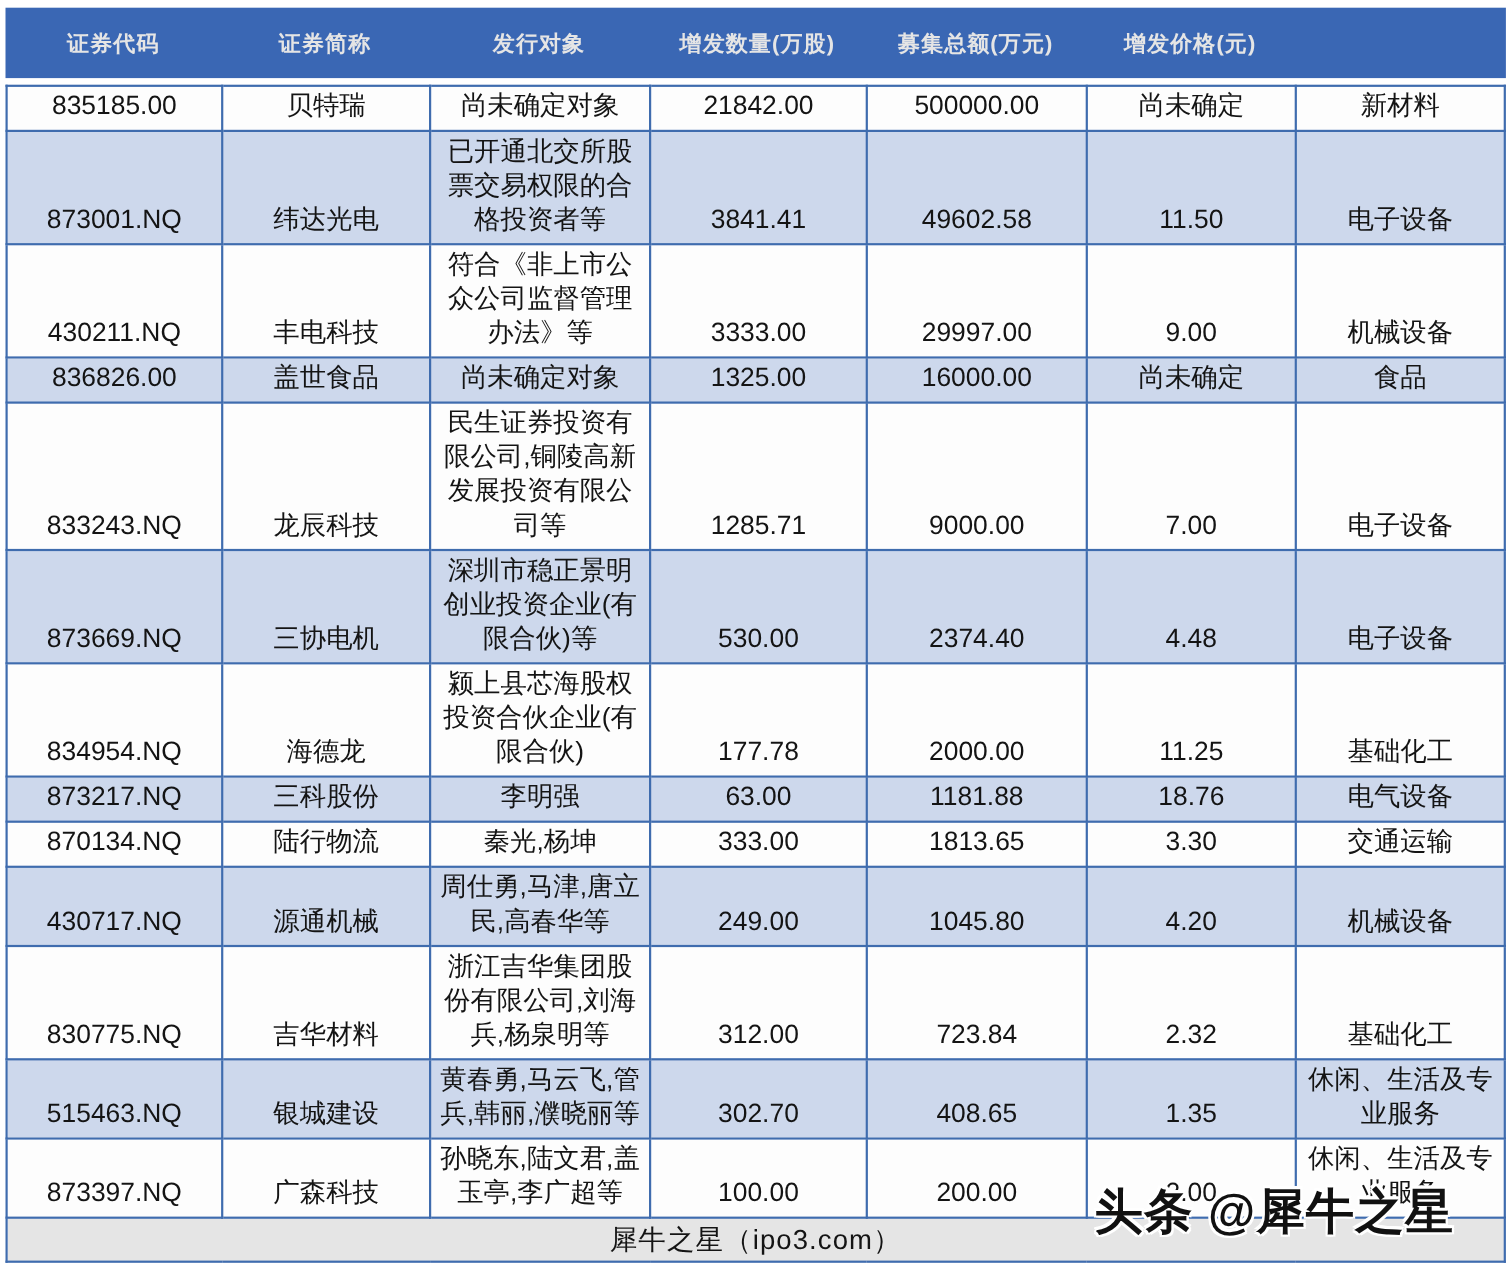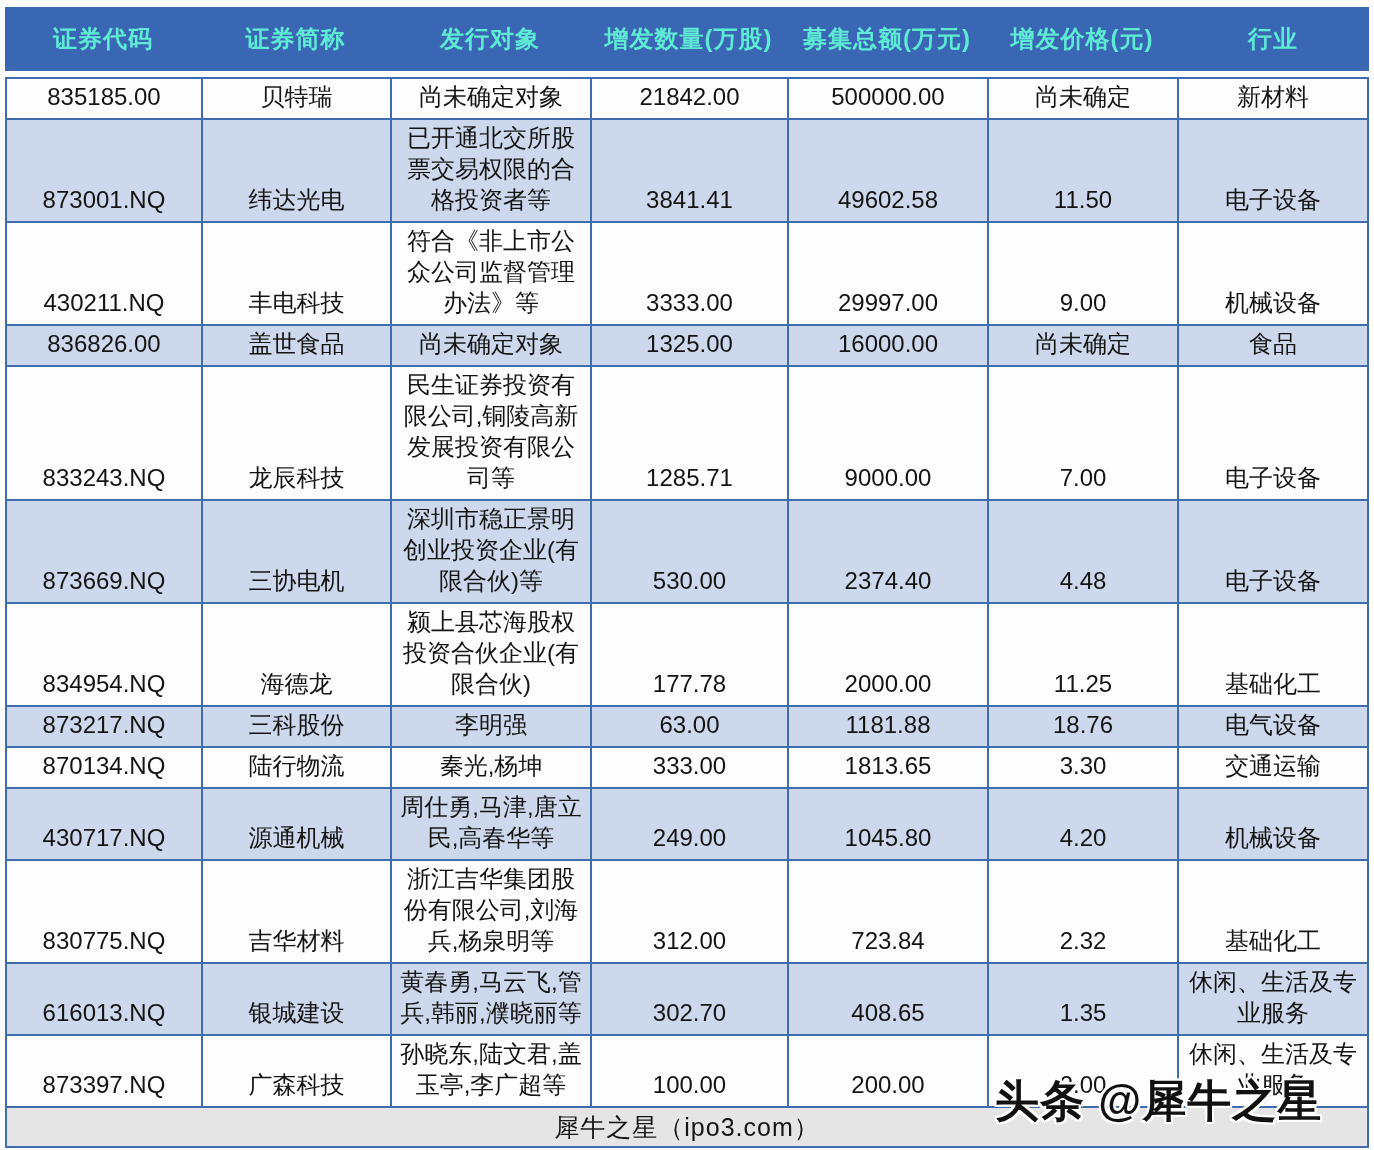--- a/index.html
+++ b/index.html
@@ -23,22 +23,22 @@
     grid-template-columns: 196px 189px 200px 197px 200px 190px 1fr;
     width: 1364px;
     height: 64px;
     background: #3a67b4;
     margin-bottom: 6px;
   }
   .hdr .hcell {
     display: flex;
     align-items: center;
     justify-content: center;
-    color: #5eead4;
-    font-size: 24px;
+    color: #e5e5e5;
+    font-size: 20px;
     font-weight: 700;
     letter-spacing: 1px;
     white-space: nowrap;
   }
   
   table.grid {
     width: 1364px;
     border-collapse: collapse;
     table-layout: fixed;
   }
@@ -92,21 +92,20 @@
 
 <div class="sheet">
 
   <div class="hdr">
     <div class="hcell">证券代码</div>
     <div class="hcell">证券简称</div>
     <div class="hcell">发行对象</div>
     <div class="hcell">增发数量(万股)</div>
     <div class="hcell">募集总额(万元)</div>
     <div class="hcell">增发价格(元)</div>
-    <div class="hcell">行业</div>
   </div>
 
   <table class="grid">
     <colgroup>
       <col style="width:196px">
         <col style="width:189px">
         <col style="width:200px">
       <col style="width:197px">
         <col style="width:200px">
         <col style="width:190px">
@@ -217,21 +216,21 @@
     <td class="col-code">830775.NQ</td>
     <td class="col-name">吉华材料</td>
     <td class="col-target">浙江吉华集团股份有限公司,刘海兵,杨泉明等</td>
     <td class="col-quantity">312.00</td>
     <td class="col-amount">723.84</td>
     <td class="col-price">2.32</td>
     <td class="col-industry">基础化工</td>
   </tr>
 
   <tr>
-    <td class="col-code">616013.NQ</td>
+    <td class="col-code">515463.NQ</td>
     <td class="col-name">银城建设</td>
     <td class="col-target">黄春勇,马云飞,管兵,韩丽,濮晓丽等</td>
     <td class="col-quantity">302.70</td>
     <td class="col-amount">408.65</td>
     <td class="col-price">1.35</td>
     <td class="col-industry">休闲、生活及专业服务</td>
   </tr>
 
   <tr>
     <td class="col-code">873397.NQ</td>

